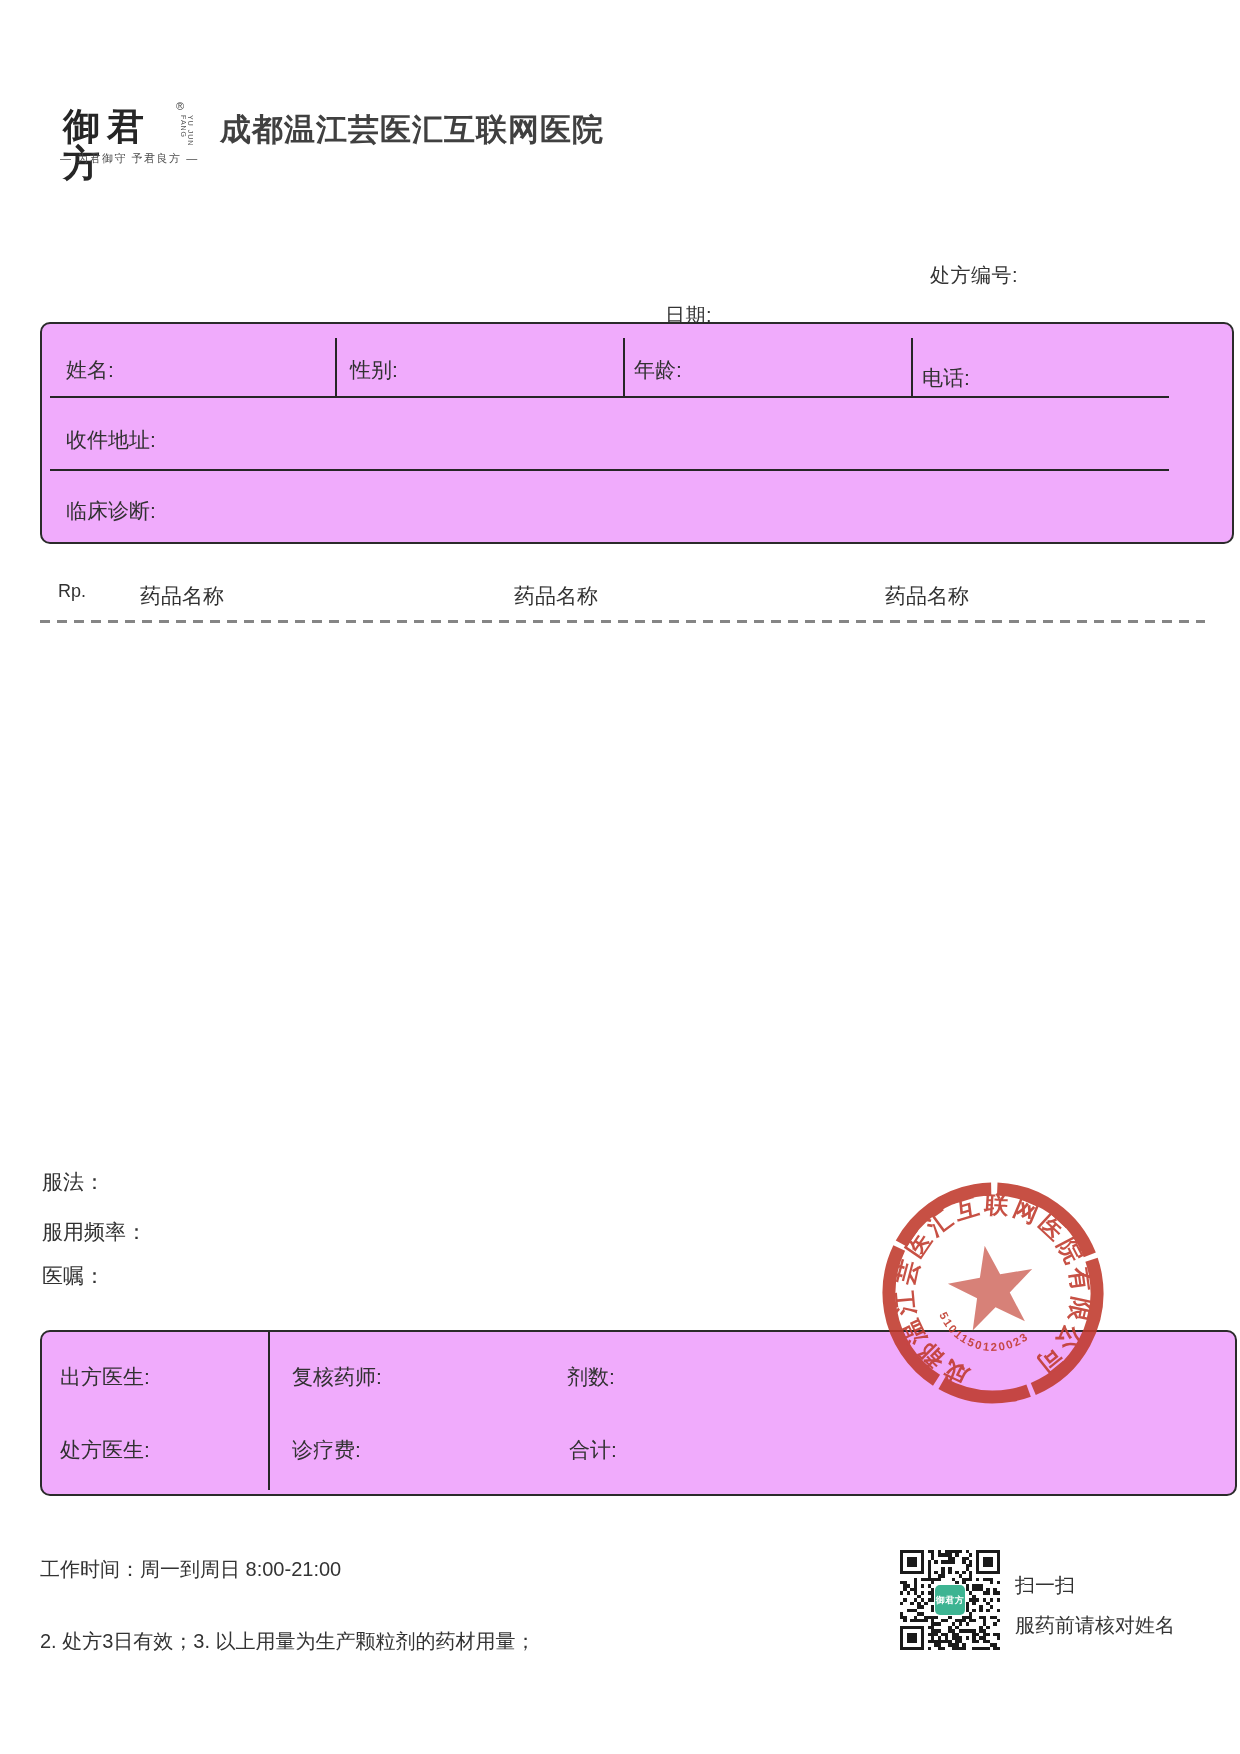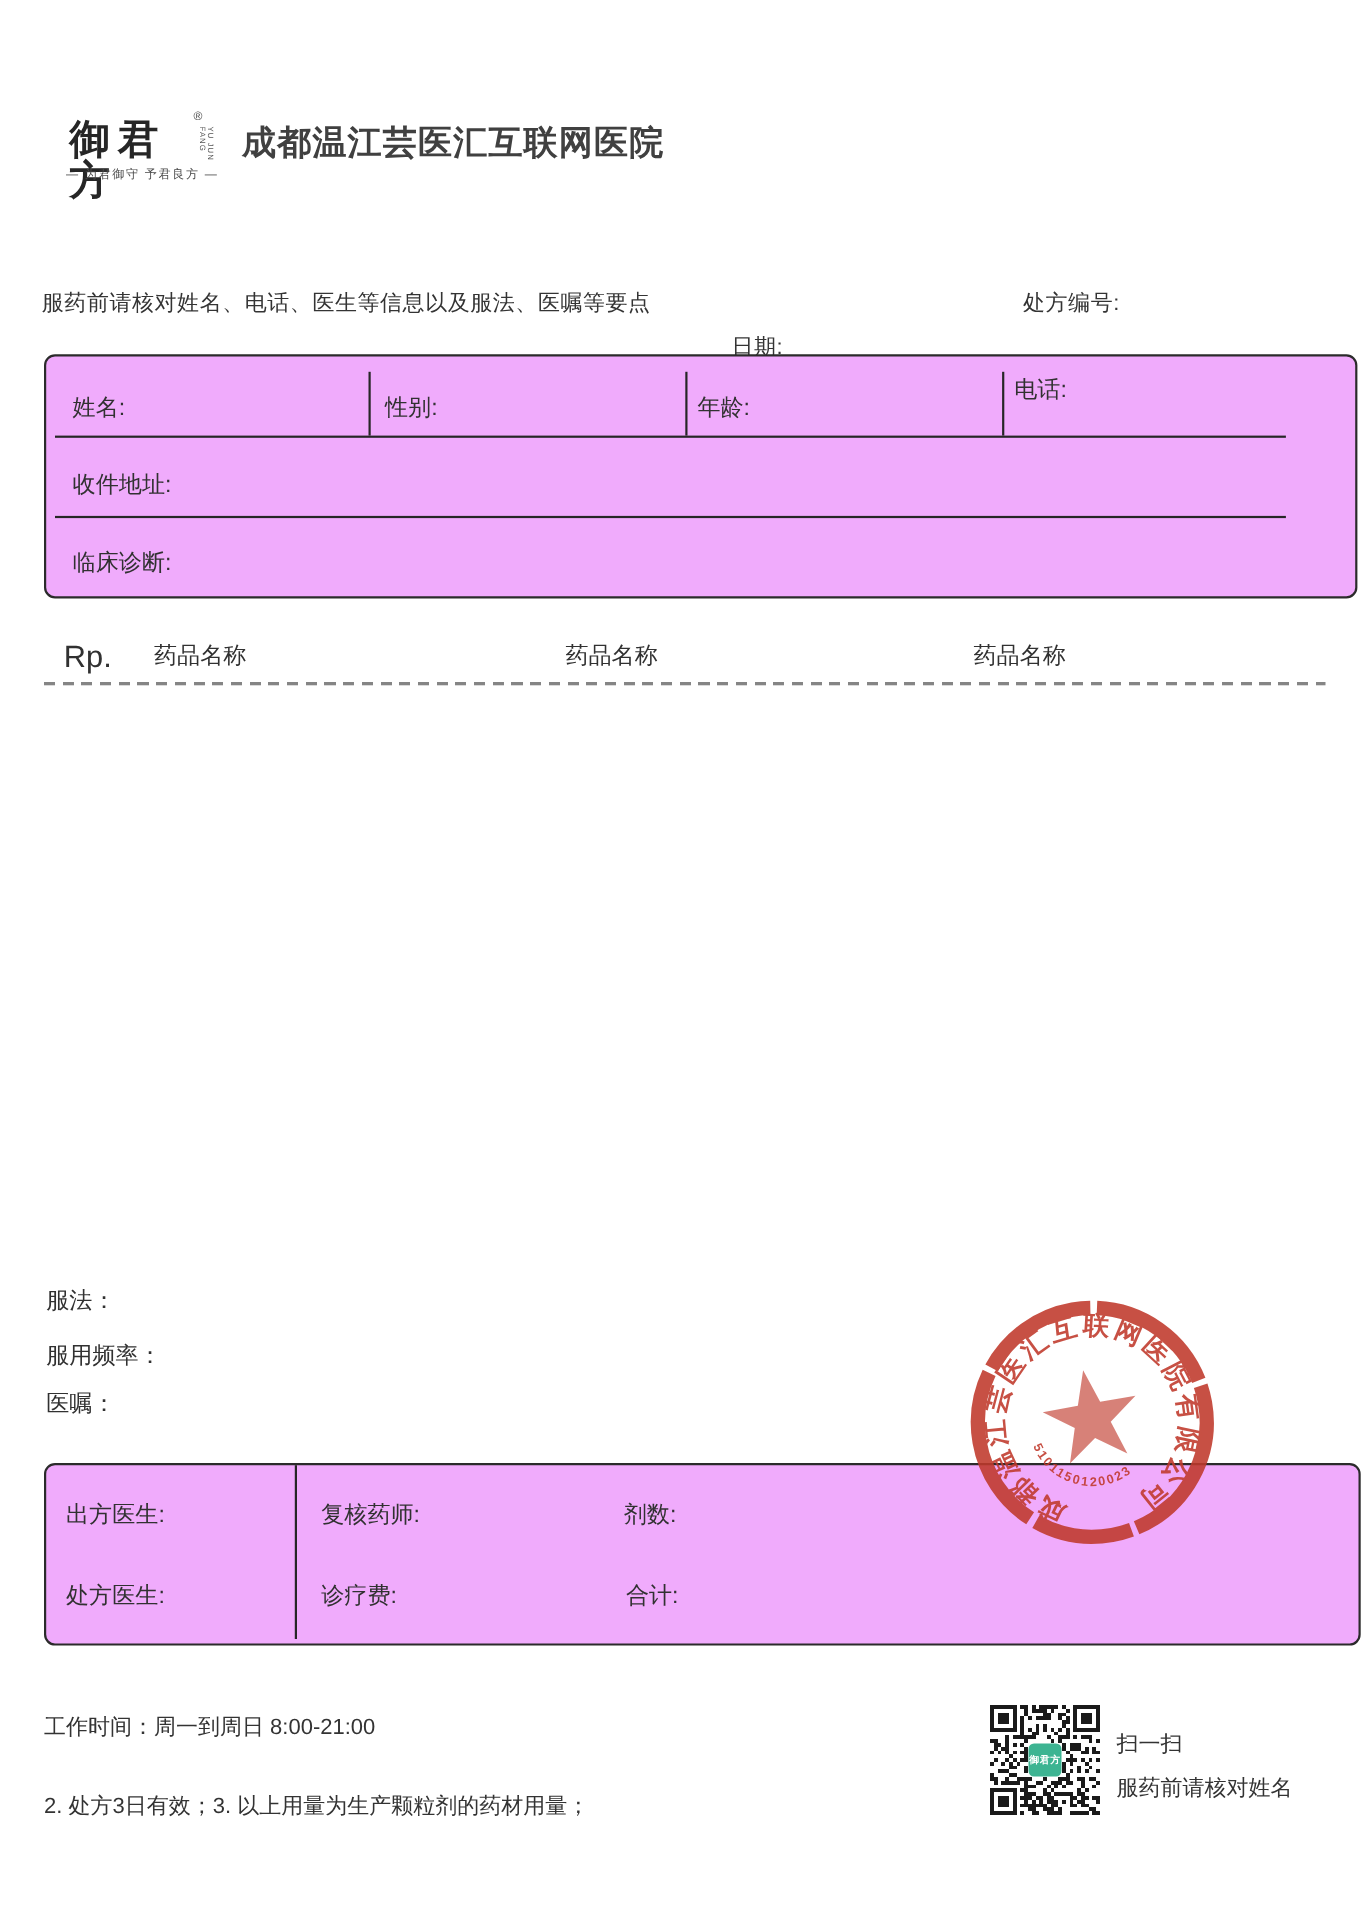--- a/index.html
+++ b/index.html
@@ -42,42 +42,41 @@
 
   <div class="abs" style="left:63px;top:108px;width:130px;">
     <div class="logo-text">御君方</div>
   </div>
   <div class="abs logo-reg" style="left:176px;top:100px;">®</div>
   <div class="abs logo-side" style="left:180px;top:115px;height:40px;">YU JUN FANG</div>
   <div class="abs logo-tagline" style="left:60px;top:151px;">— 为君御守 予君良方 —</div>
 
   <div class="abs hospital-title" style="left:220px;top:109px;">成都温江芸医汇互联网医院</div>
 
-  <div class="abs notice" style="left:38px;top:262px;">服药前请核对姓名、电话、医生等信息以及服法、医嘱等要点</div>
   <div class="abs notice" style="left:665px;top:262px;margin-top:40px;">日期:</div>
   <div class="abs notice" style="left:930px;top:262px;">处方编号:</div>
 
   <div class="abs box" style="left:40px;top:322px;width:1142px;height:218px;">
 
     <div class="abs label" style="left:24px;top:32px;">姓名:</div>
     <div class="abs label" style="left:308px;top:32px;">性别:</div>
     <div class="abs label" style="left:592px;top:32px;">年龄:</div>
-    <div class="abs label" style="left:880px;top:16px;">电话:</div>
+    <div class="abs label" style="left:880px;top:40px;">电话:</div>
 
     <div class="abs vline" style="left:293px;top:14px;height:58px;"></div>
     <div class="abs vline" style="left:581px;top:14px;height:58px;"></div>
     <div class="abs vline" style="left:869px;top:14px;height:58px;"></div>
 
     <div class="abs hline" style="left:8px;top:72px;width:1119px;"></div>
     <div class="abs label" style="left:24px;top:102px;">收件地址:</div>
     <div class="abs hline" style="left:8px;top:145px;width:1119px;"></div>
     <div class="abs label" style="left:24px;top:173px;">临床诊断:</div>
   </div>
 
-  <div class="abs label" style="left:58px;top:581px;font-size:28px;">Rp.</div>
+  <div class="abs label" style="left:58px;top:581px;font-size:18px;">Rp.</div>
   <div class="abs label" style="left:140px;top:582px;">药品名称</div>
   <div class="abs label" style="left:514px;top:582px;">药品名称</div>
   <div class="abs label" style="left:885px;top:582px;">药品名称</div>
 
   <div class="abs dashed-sep" style="left:40px;top:620px;width:1165px;"></div>
 
   <div class="abs label" style="left:42px;top:1168px;">服法：</div>
   <div class="abs label" style="left:42px;top:1218px;">服用频率：</div>
   <div class="abs label" style="left:42px;top:1262px;">医嘱：</div>
 

